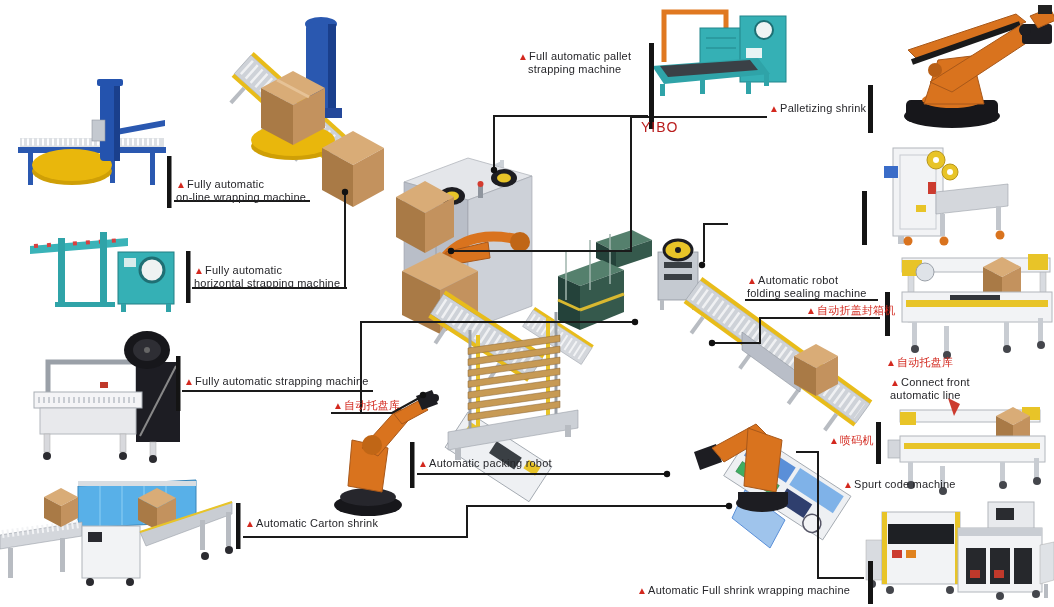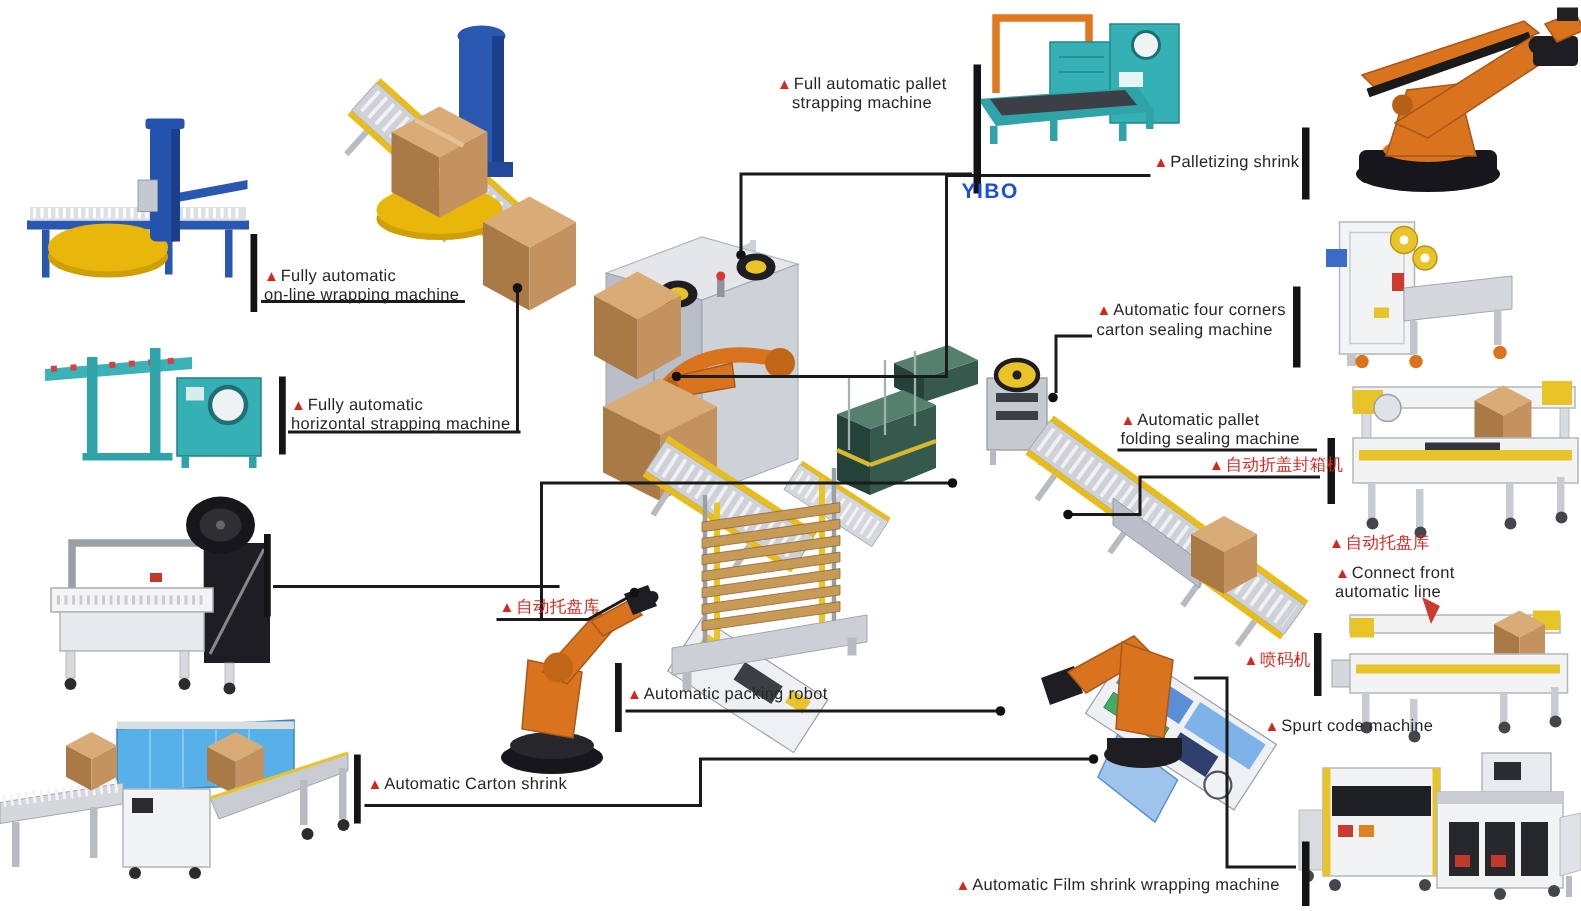--- a/index.html
+++ b/index.html
@@ -3,21 +3,21 @@
 <meta charset="utf-8">
 <style>
   html,body{margin:0;padding:0;background:#fff;}
   #stage{position:relative;width:1054px;height:607px;background:#fff;overflow:hidden;
          font-family:"Liberation Sans","DejaVu Sans",sans-serif;}
   #art{position:absolute;left:0;top:0;}
   .lbl{position:absolute;font-weight:normal;font-size:11px;line-height:1.2;color:#26262a;
        letter-spacing:.2px;white-space:nowrap;}
   .lbl .tri{color:#d3281e;font-size:10px;margin-right:1px;}
   .lbl.cn{color:#d3281e;}
-  .brandmark{position:absolute;font-weight:bold;font-size:14px;color:#1d4ed8;letter-spacing:1px;}
+  .brandmark{position:absolute;font-weight:normal;font-size:14px;color:#b91c1c;letter-spacing:1px;}
   
   .conn{stroke:#1a1a1a;stroke-width:2;fill:none;}
   .bar{fill:#141414;}
   .dot{fill:#111;}
   .cubeT{fill:#d9ac77;}.cubeL{fill:#a97a46;}.cubeR{fill:#c3925e;}
   .bedf{fill:#ced2d8;stroke:#9aa0a8;stroke-width:.6;}
   .roll{stroke:#f0f1f3;stroke-width:18;stroke-dasharray:2.5,4;fill:none;}
   .rail{fill:#e8bc1a;}
   .leg{fill:#b8bcc2;}
   .teal{fill:#35b0b5;stroke:#22868c;stroke-width:1;}
@@ -461,20 +461,23 @@
   <div class="lbl" style="left:176px;top:178px">
     <div><span class="tri">▲</span><span>Fully automatic</span></div>
     <div>on-line wrapping machine</div>
   </div>
 
   <div class="lbl" style="left:194px;top:264px">
     <div><span class="tri">▲</span><span>Fully automatic</span></div>
     <div>horizontal strapping machine</div>
   </div>
 
+  <div class="lbl" style="left:184px;top:375px">
+    <div><span class="tri">▲</span><span>Fully automatic strapping machine</span></div>
+  </div>
 
   <div class="lbl" style="left:245px;top:517px">
     <div><span class="tri">▲</span><span>Automatic Carton shrink</span></div>
   </div>
 
   <div class="lbl cn" style="left:333px;top:399px">
     <div><span class="tri">▲</span><span>自动托盘库</span></div>
   </div>
 
   <div class="lbl" style="left:418px;top:457px">
@@ -485,27 +488,23 @@
     <div><span class="tri">▲</span><span>Full automatic pallet</span></div>
     <div style="padding-left:10px">strapping machine</div>
   </div>
 
   <div class="brandmark" style="left:641px;top:119px">YIBO</div>
 
   <div class="lbl" style="left:769px;top:102px">
     <div><span class="tri">▲</span><span>Palletizing shrink</span></div>
   </div>
 
-  <div class="lbl" style="left:731px;top:201px">
-    <div><span class="tri">▲</span><span>Automatic four corners</span></div>
-    <div>carton sealing machine</div>
-  </div>
 
   <div class="lbl" style="left:747px;top:274px">
-    <div><span class="tri">▲</span><span>Automatic pallet</span></div>
+    <div><span class="tri">▲</span><span>Automatic robot</span></div>
     <div>folding sealing machine</div>
   </div>
 
   <div class="lbl cn" style="left:806px;top:304px">
     <div><span class="tri">▲</span><span>自动折盖封箱机</span></div>
   </div>
 
   <div class="lbl cn" style="left:886px;top:356px">
     <div><span class="tri">▲</span><span>自动托盘库</span></div>
   </div>
@@ -517,16 +516,16 @@
 
   <div class="lbl cn" style="left:829px;top:434px">
     <div><span class="tri">▲</span><span>喷码机</span></div>
   </div>
 
   <div class="lbl" style="left:843px;top:478px">
     <div><span class="tri">▲</span><span>Spurt code machine</span></div>
   </div>
 
   <div class="lbl" style="left:637px;top:584px">
-    <div><span class="tri">▲</span><span>Automatic Film shrink wrapping machine</span></div>
+    <div><span class="tri">▲</span><span>Automatic Full shrink wrapping machine</span></div>
   </div>
 
 </div>
 
 </body></html>

